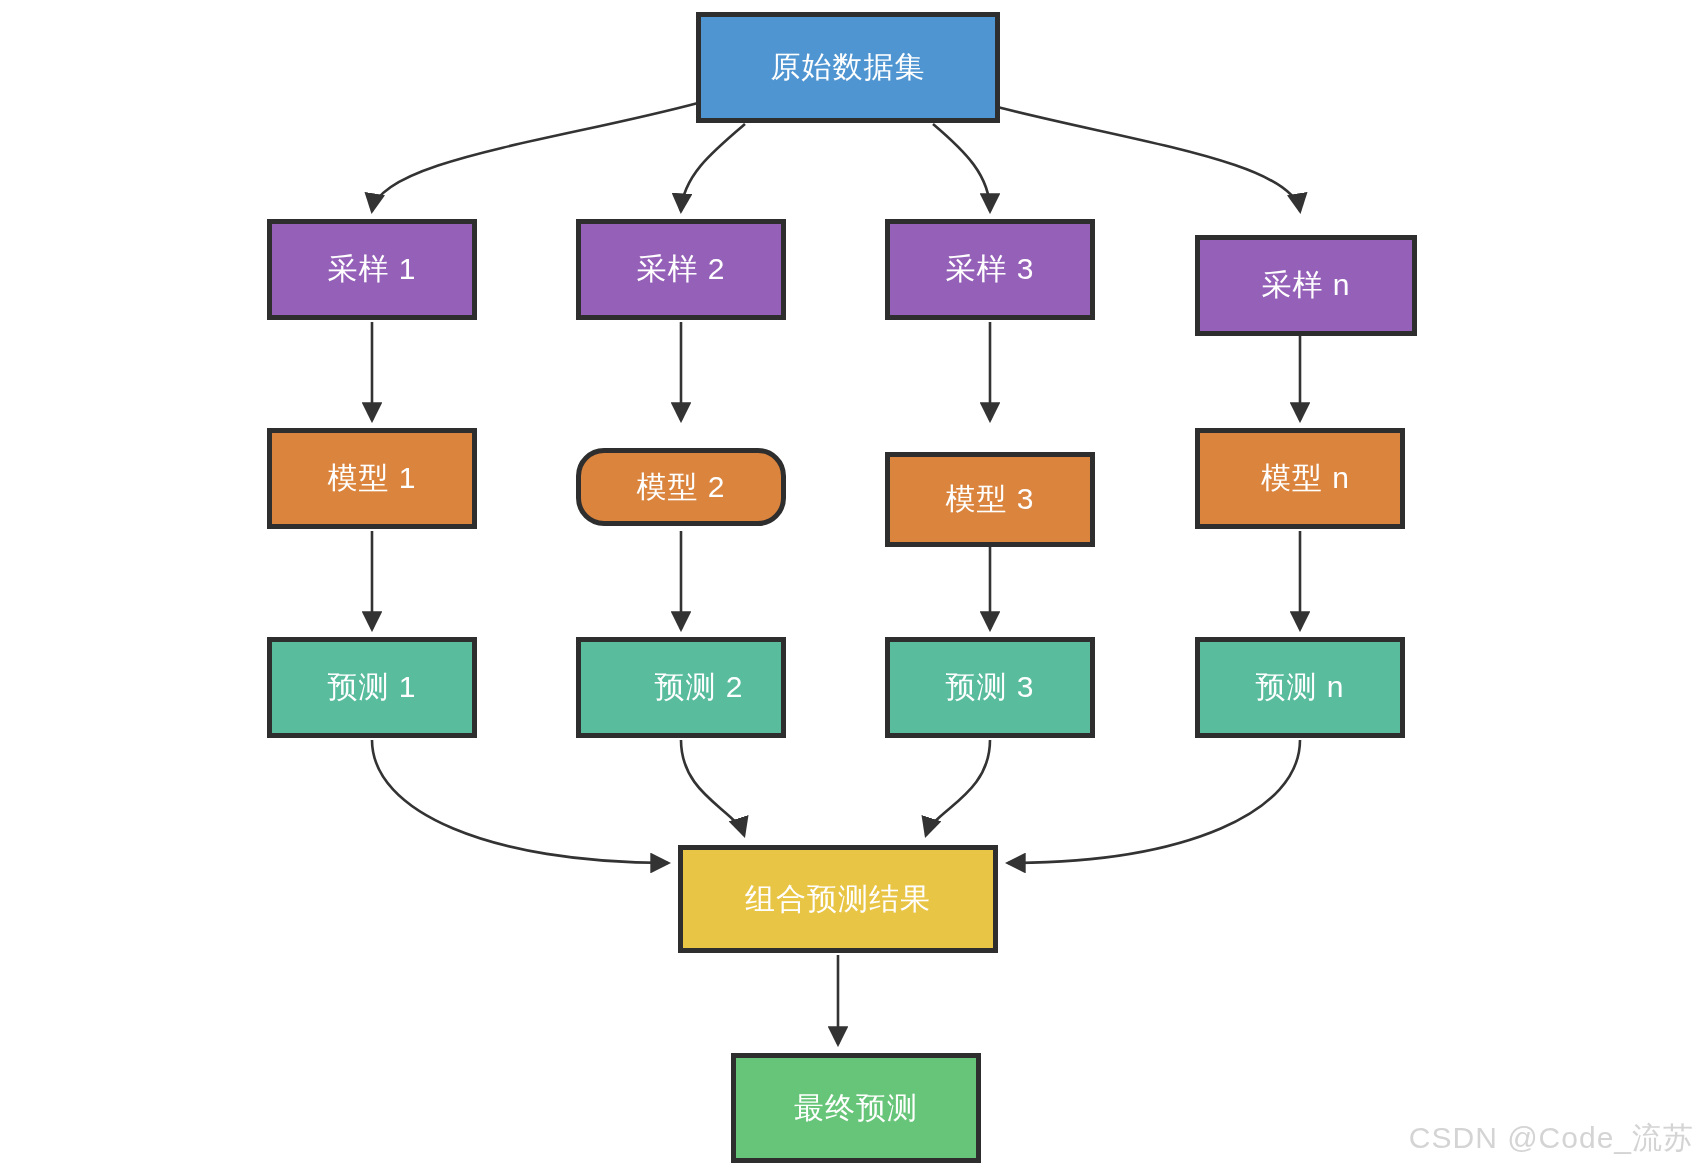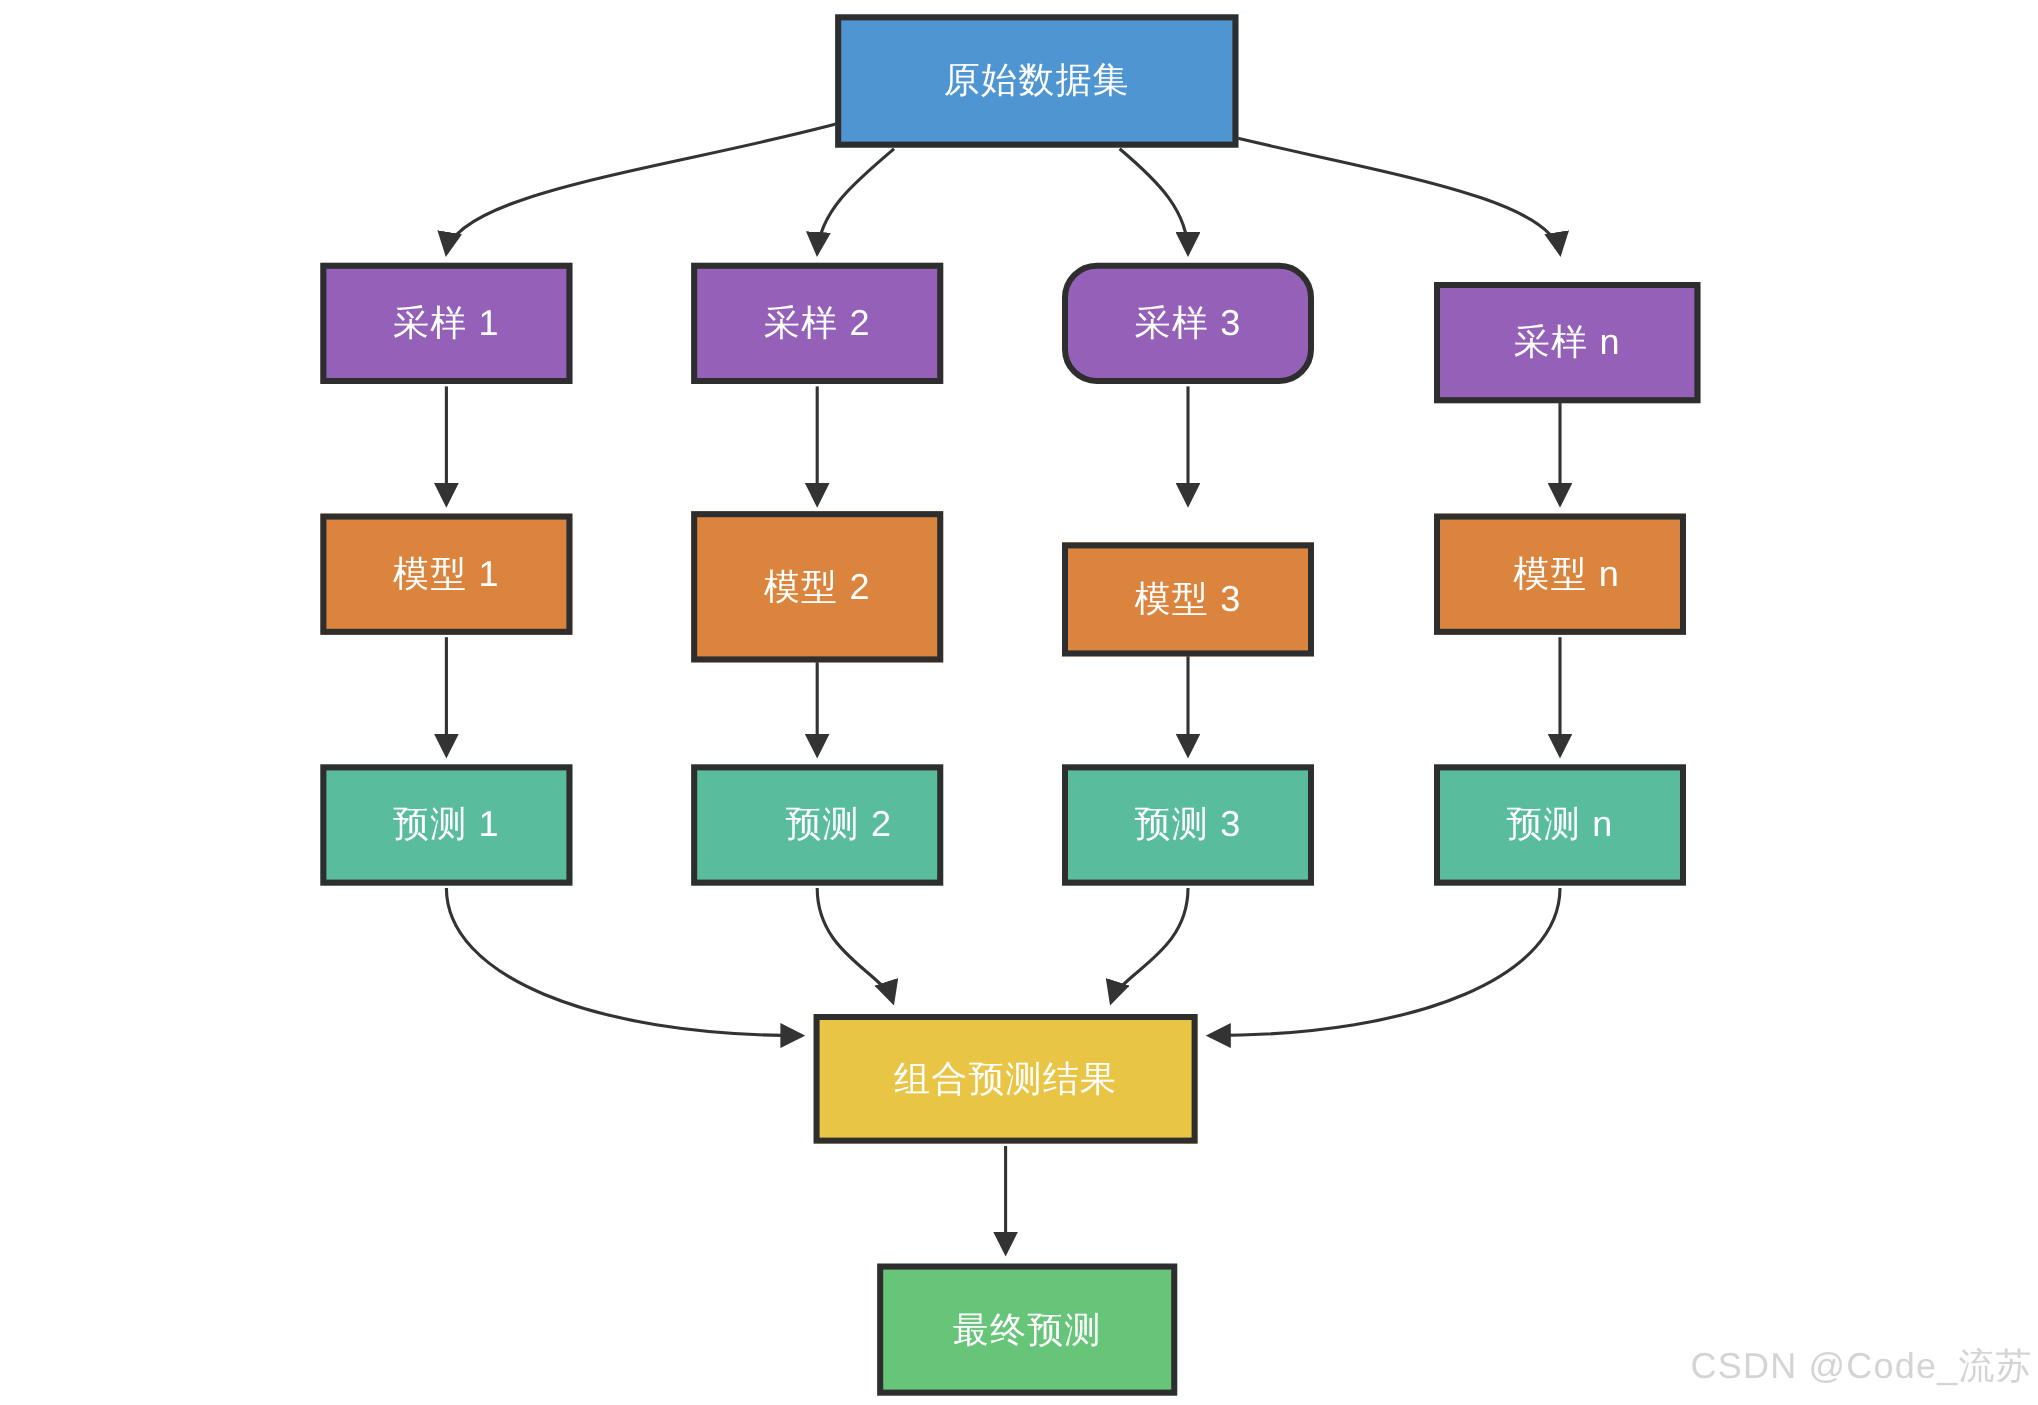--- a/index.html
+++ b/index.html
@@ -83,41 +83,41 @@
     <path class="edge" d="M 1300 531 L 1300 629" marker-end="url(#ah)"></path>
 
     <path class="edge" d="M 372 740 C 372 812 490 863 668 863" marker-end="url(#ah)"></path>
     <path class="edge" d="M 681 740 C 681 795 736 810 744 835" marker-end="url(#ah)"></path>
     <path class="edge" d="M 990 740 C 990 795 934 810 926 835" marker-end="url(#ah)"></path>
     <path class="edge" d="M 1300 740 C 1300 812 1186 863 1008 863" marker-end="url(#ah)"></path>
 
     <path class="edge" d="M 838 955 L 838 1044" marker-end="url(#ah)"></path>
   </svg>
 
-  <div class="node node-dataset" style="left:696px; top:12px; width:336px; height:111px;font-family:Liberation Serif, serif;">
+  <div class="node node-dataset" style="left:696px; top:12px; width:304px; height:111px;font-family:Liberation Serif, serif;">
     <span>原始数据集</span>
   </div>
 
   <div class="node node-sample" style="left:267px; top:219px; width:210px; height:101px;">
     <span>采样 1</span>
   </div>
   <div class="node node-sample" style="left:576px; top:219px; width:210px; height:101px;">
     <span>采样 2</span>
   </div>
-  <div class="node node-sample" style="left:885px; top:219px; width:210px; height:101px;border-radius:29px;">
+  <div class="node node-sample" style="left:885px; top:219px; width:210px; height:101px;">
     <span>采样 3</span>
   </div>
   <div class="node node-sample" style="left:1195px; top:219px; width:222px; height:101px;margin-top:16px;">
     <span>采样 n</span>
   </div>
 
   <div class="node node-model" style="left:267px; top:428px; width:210px; height:101px;">
     <span>模型 1</span>
   </div>
-  <div class="node node-model" style="left:576px; top:426px; width:210px; height:126px;">
+  <div class="node node-model" style="left:576px; top:448px; width:210px; height:78px;border-radius:28px;">
     <span>模型 2</span>
   </div>
   <div class="node node-model" style="left:885px; top:452px; width:210px; height:95px;align-items:center;">
     <span>模型 3</span>
   </div>
   <div class="node node-model" style="left:1195px; top:428px; width:210px; height:101px;padding-left:11px;">
     <span>模型 n</span>
   </div>
 
   <div class="node node-prediction" style="left:267px; top:637px; width:210px; height:101px;">

